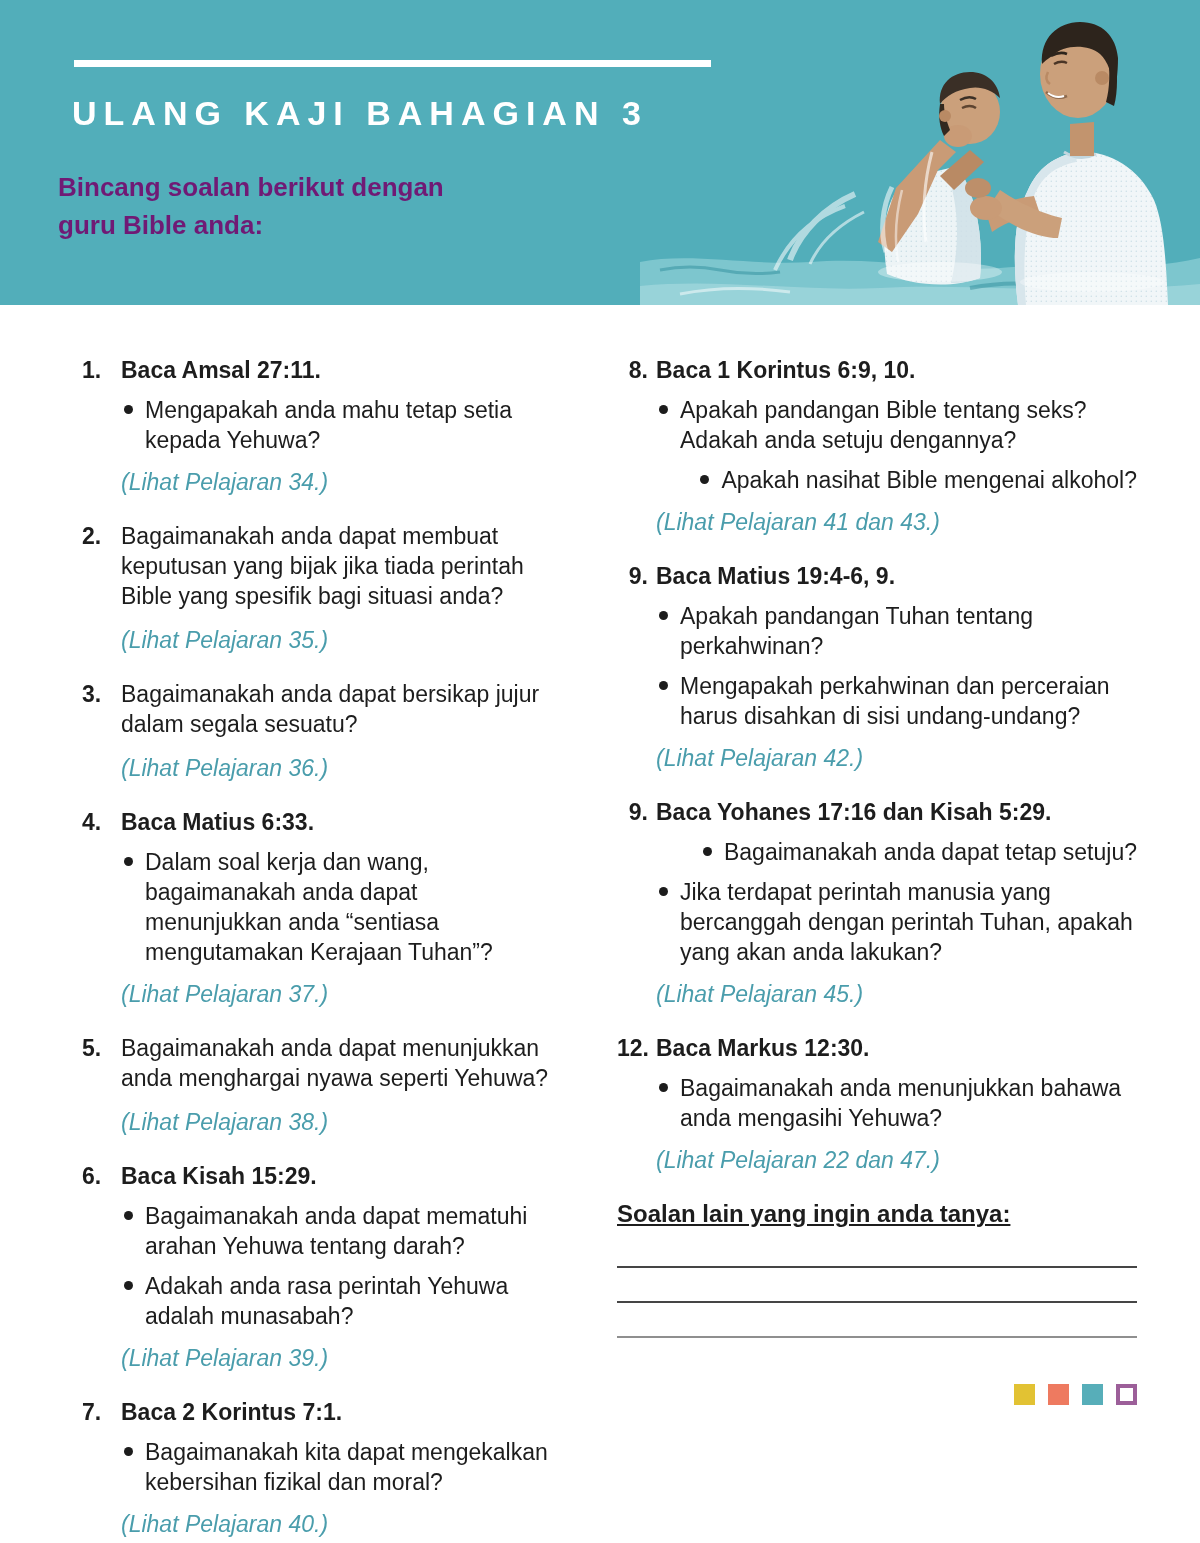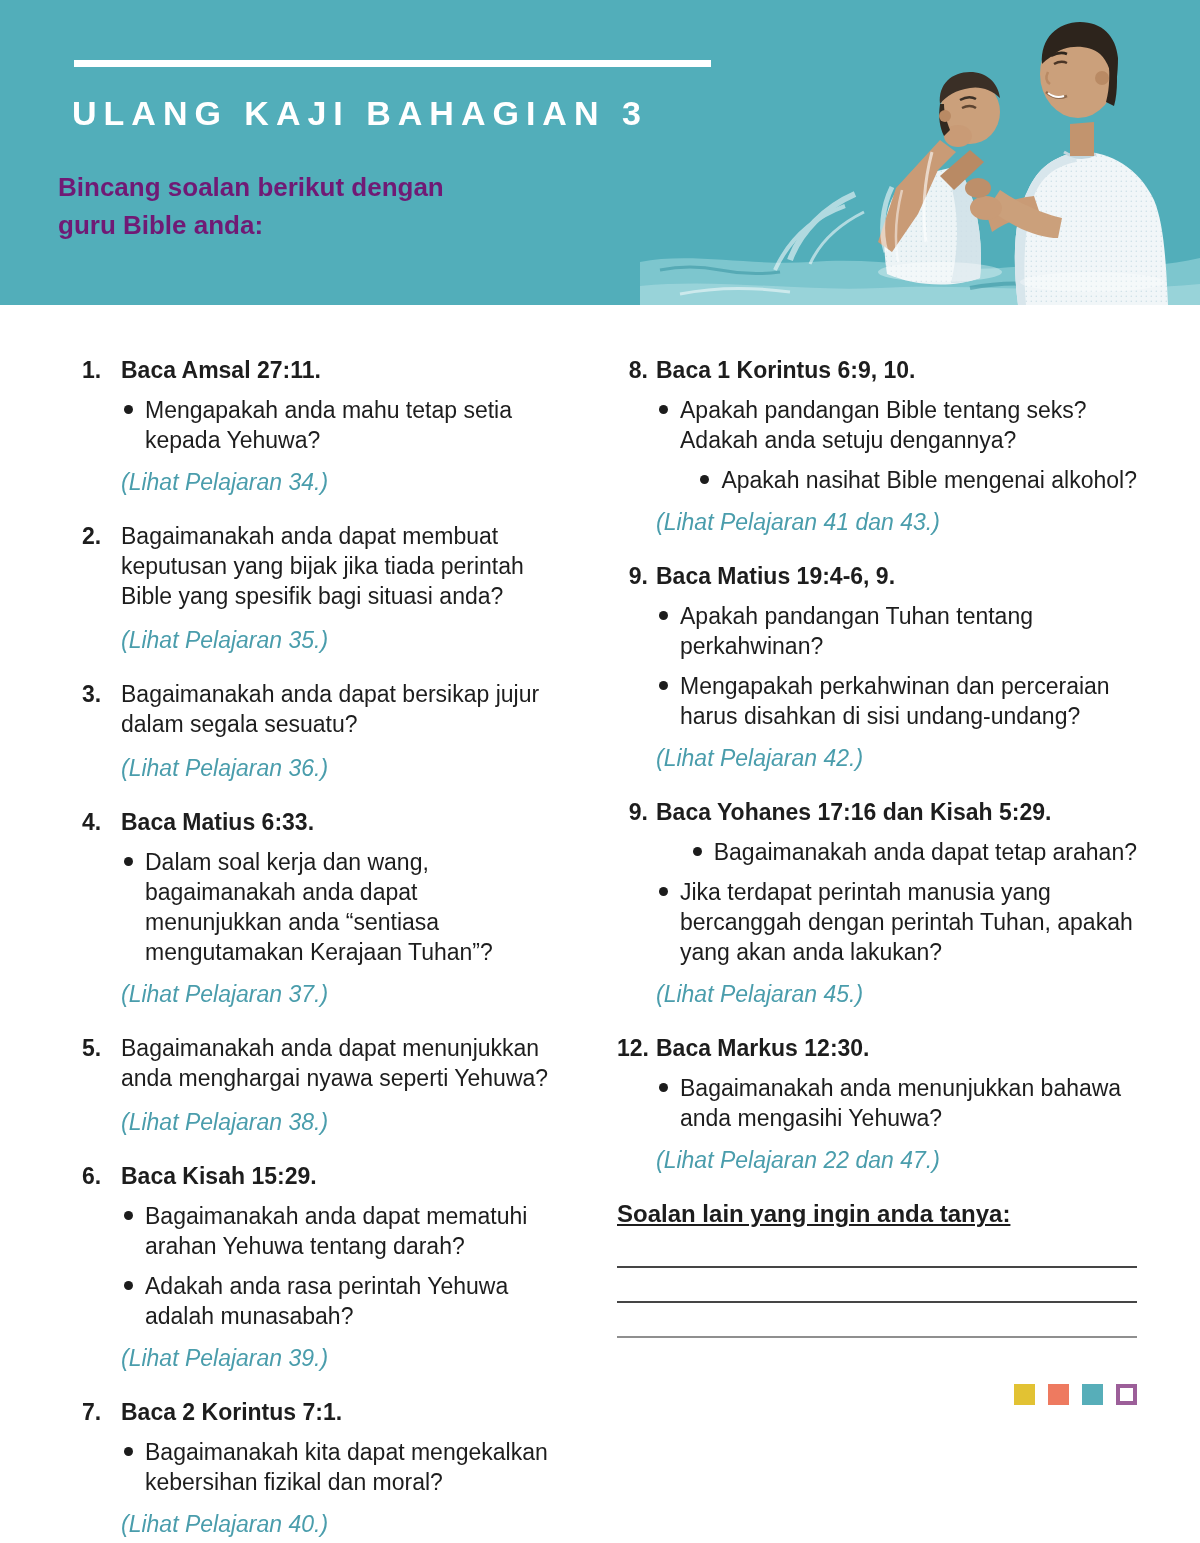--- a/index.html
+++ b/index.html
@@ -223,21 +223,21 @@
               </div>
               <div class="q-ref gap">(Lihat Pelajaran 42.)</div>
             </div>
           </div>
           <div class="q-item">
             <div class="q-num">9.</div>
             <div class="q-body">
               <div class="q-heading">Baca Yohanes 17:16 dan Kisah 5:29.</div>
               <div class="q-bullet">
                 <span class="dot"></span>
-                <span class="q-bullet-text">Bagaimanakah anda dapat tetap arahan?</span>
+                <span class="q-bullet-text">Bagaimanakah anda dapat tetap setuju?</span>
               </div>
               <div class="q-bullet">
                 <span class="dot"></span>
                 <span class="q-bullet-text">Jika terdapat perintah manusia yang bercanggah dengan perintah Tuhan, apakah yang akan anda lakukan?</span>
               </div>
               <div class="q-ref gap">(Lihat Pelajaran 45.)</div>
             </div>
           </div>
           <div class="q-item">
             <div class="q-num">12.</div>

